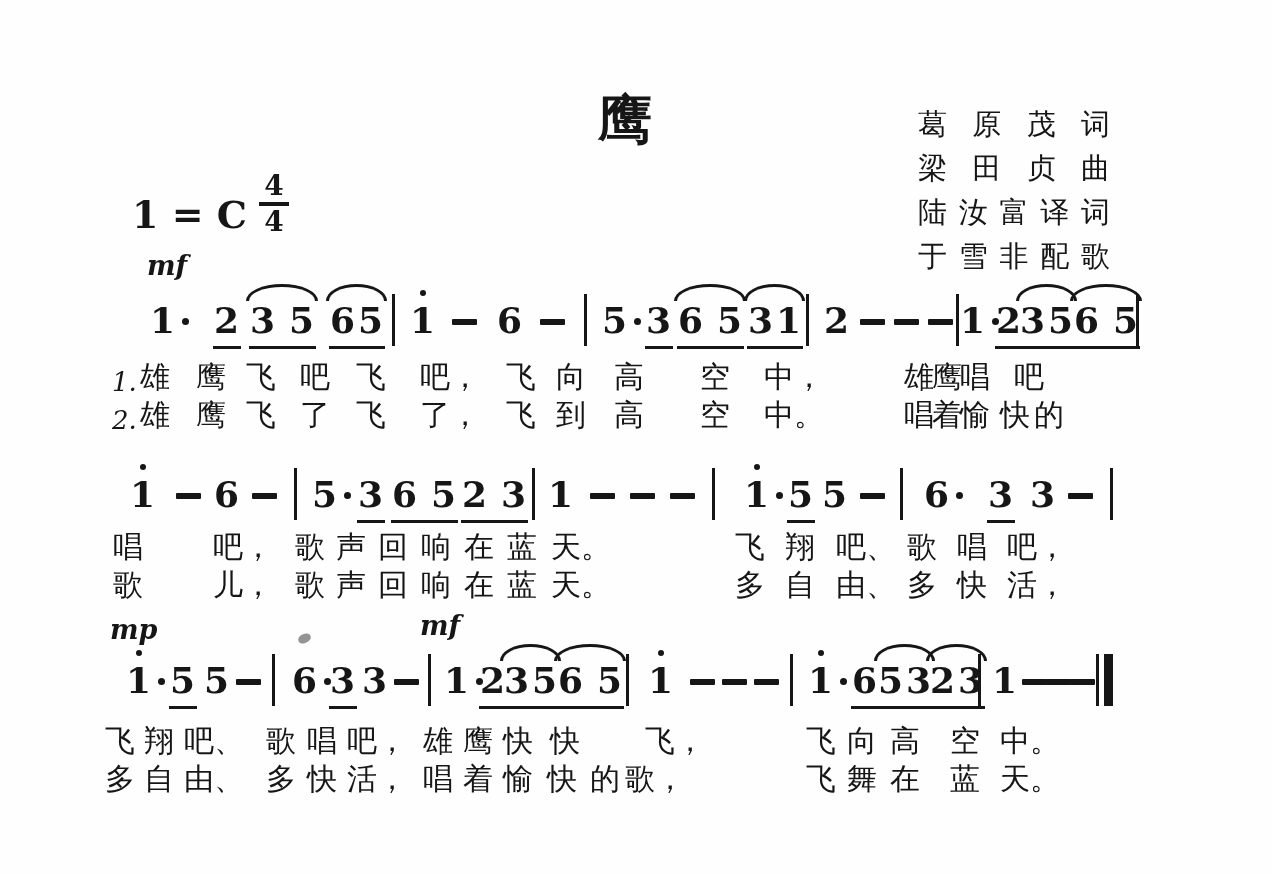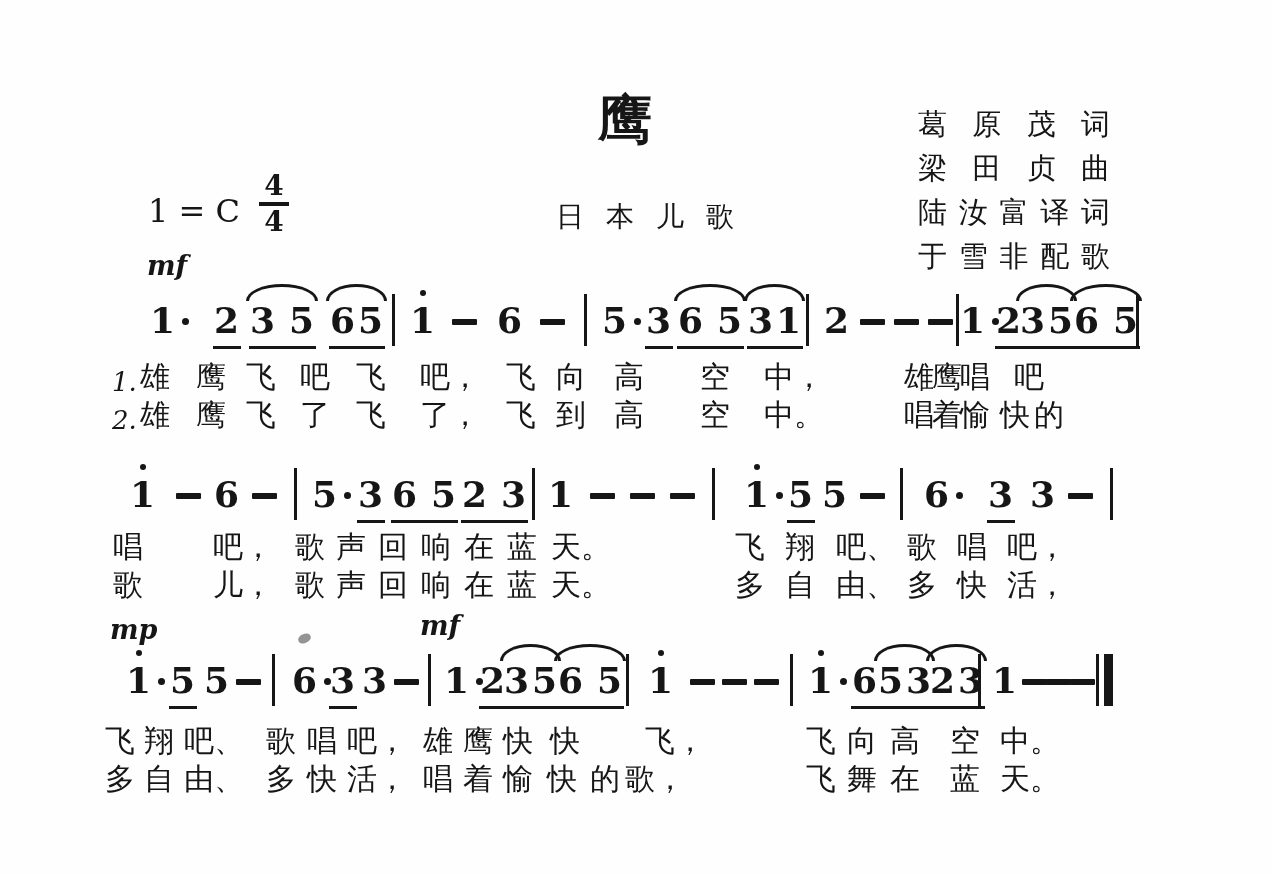--- a/index.html
+++ b/index.html
@@ -1,21 +1,21 @@
 <!DOCTYPE html>
 <html><head>
 <meta charset="utf-8">
 <style>
   html,body{margin:0;padding:0;background:#e9e9e9;}
   #page{position:relative;width:1272px;height:874px;background:#fefefe;overflow:hidden;
         font-family:"DejaVu Serif","Liberation Serif",serif;color:#161616;}
   
   .title{position:absolute;left:598px;top:84px;font-size:54px;font-weight:600;letter-spacing:2px;}
   .subtitle{position:absolute;left:556px;top:198px;font-size:28px;letter-spacing:22px;white-space:nowrap;}
-  .keysig{position:absolute;left:148px;top:192px;font-size:32px;font-weight:400;white-space:nowrap;}
+  .keysig{position:absolute;left:132px;top:192px;font-size:38px;font-weight:700;white-space:nowrap;}
   .frac{position:absolute;left:256px;top:172px;width:36px;display:flex;flex-direction:column;align-items:center;}
   .frac .num,.frac .den{font-size:28px;font-weight:700;line-height:28px;}
   .frac .fbar{width:30px;height:4px;background:#161616;margin:2px 0;}
   .credits{position:absolute;left:918px;top:102px;width:192px;}
   .credit-line{display:flex;justify-content:space-between;font-size:29px;line-height:44px;height:44px;}
   
   .dyn{position:absolute;font-style:italic;font-weight:700;font-size:27px;font-family:"DejaVu Serif",serif;}
   
   .m-row{position:absolute;left:0;width:1272px;height:70px;}
   .note{position:absolute;top:12px;height:42px;font-size:36px;font-weight:700;line-height:40px;font-family:"DejaVu Serif",serif;}
@@ -37,21 +37,20 @@
   .l-row{position:absolute;left:0;width:1272px;height:40px;}
   .lyric{position:absolute;top:0;font-size:30px;line-height:38px;white-space:nowrap;font-family:"DejaVu Serif",serif;}
   .lyric.vnum{font-style:italic;font-size:26px;top:5px;}
   .smudge{position:absolute;width:13px;height:9px;background:#5a5a5a;border-radius:50% 40% 50% 40%;opacity:.65;transform:rotate(-18deg);}
 </style>
 </head>
 <body>
 
 <div id="page">
   <div class="title">鹰</div>
-  <div class="subtitle">日本儿歌</div>
   <div class="keysig">1 = C</div>
   <div class="frac">
     <span class="num">4</span>
     <span class="fbar"></span>
     <span class="den">4</span>
   </div>
   <div class="credits">
       <div class="credit-line">
         <div>葛</div>
         <div>原</div>

